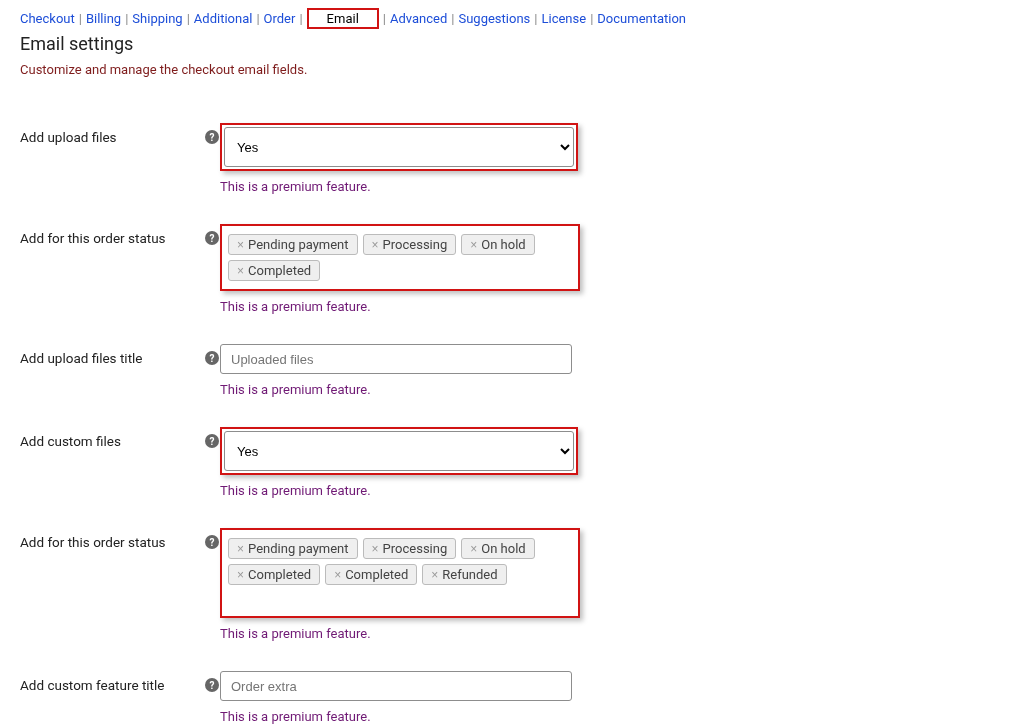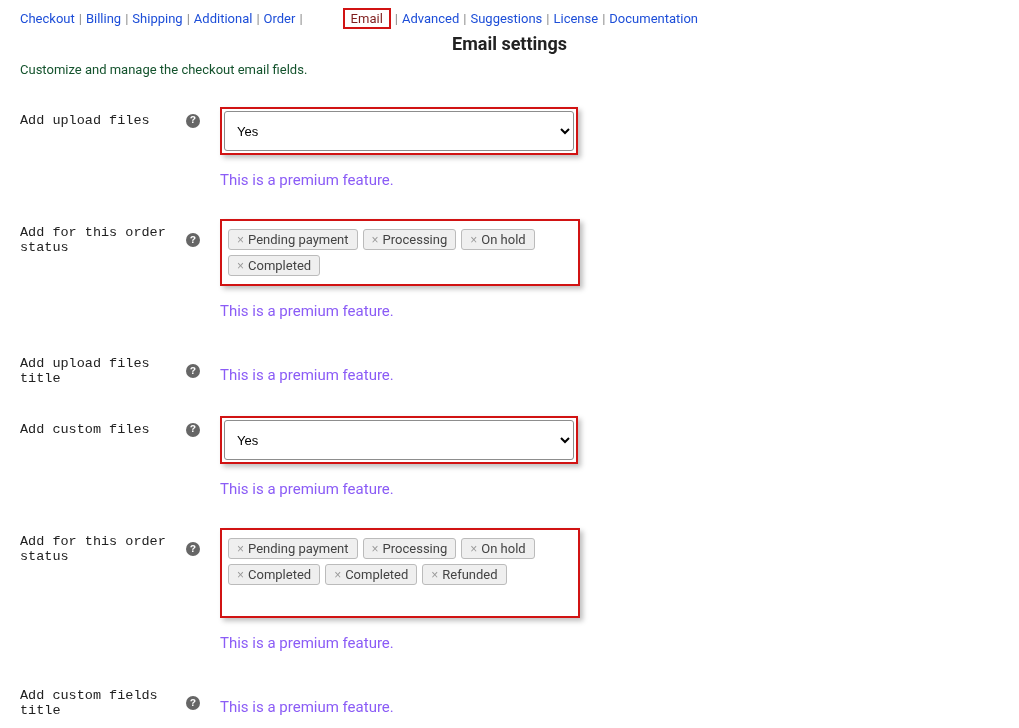--- a/index.html
+++ b/index.html
@@ -8,40 +8,38 @@
     padding: 8px 20px 20px 20px;
     font-family: -apple-system, BlinkMacSystemFont, "Segoe UI", Roboto, "Helvetica Neue", Arial, sans-serif;
     font-size: 13px;
     color: #333;
     background: #fff;
   }
   .tabs { font-size: 13px; margin-bottom: 4px; }
   .tab-link { color: #1d4ed8; text-decoration: none; cursor: pointer; }
   .tab-sep { color: #888; margin: 0 4px; }
   .tab-active {
-    color: #7f1d1d;
+    color: #000000;
     border: 2px solid #d11313;
-    padding: 1px 6px;
+    padding: 1px 18px;
     display: inline-block;
-    margin-left: 36px;
-  }
-  h2.page-title { font-size: 18px; font-weight: 700; margin: 4px 0 8px 0; color: #222; text-align: center; }
-  .desc { font-size: 13px; color: #14532d; margin-bottom: 30px; }
+  }
+  h2.page-title { font-size: 18px; font-weight: 400; margin: 4px 0 8px 0; color: #222; }
+  .desc { font-size: 13px; color: #7f1d1d; margin-bottom: 46px; }
   .setting-row { display: flex; align-items: flex-start; margin-bottom: 30px; }
   .setting-label {
     width: 200px;
     flex-shrink: 0;
     font-size: 13.5px;
     color: #222;
     padding-top: 6px;
     display: flex;
     align-items: center;
     justify-content: center;
-    padding-right: 20px;
-    font-family: Liberation Mono, monospace;
+    padding-right: 1px;
   }
   .help-icon {
     width: 14px; height: 14px; border-radius: 50%;
     background: #666; color: #fff; font-size: 10px;
     display: inline-flex; align-items: center; justify-content: center;
     font-weight: bold; flex-shrink: 0;
     margin-left: auto;
     cursor: help;
   }
   .setting-field { flex: 0 0 auto; }
@@ -62,21 +60,21 @@
     background: #fff;
   }
   input.wp-input {
     width: 352px;
     height: 30px;
     border: 1px solid #8d8d8d;
     border-radius: 3px;
     padding: 0 10px;
     font-size: 13px;
   }
-  .premium-note { font-size: 15px; color: #8b5cf6; margin-top: 16px; }
+  .premium-note { font-size: 13px; color: #701a75; margin-top: 8px; }
   .tag-container {
     width: 352px;
     padding: 6px 4px;
     display: flex;
     flex-wrap: wrap;
     gap: 5px;
     background: #fff;
   }
   .tag-container.tall { min-height: 82px; align-content: flex-start; }
   .tag {
@@ -150,20 +148,21 @@
     <div class="premium-note">This is a premium feature.</div>
   </div>
 </div>
 
 <div class="setting-row">
   <div class="setting-label">
     <span>Add upload files title</span>
     <span class="help-icon">?</span>
   </div>
   <div class="setting-field">
+    <input class="wp-input" placeholder="Uploaded files" style="">
     <div class="premium-note">This is a premium feature.</div>
   </div>
 </div>
 
 <div class="setting-row">
   <div class="setting-label">
     <span>Add custom files</span>
     <span class="help-icon">?</span>
   </div>
   <div class="setting-field">
@@ -209,24 +208,25 @@
             <span>Refunded</span>
           </span>
         </div>
     </div>
     <div class="premium-note">This is a premium feature.</div>
   </div>
 </div>
 
 <div class="setting-row">
   <div class="setting-label">
-    <span>Add custom fields title</span>
-    <span class="help-icon">?</span>
-  </div>
-  <div class="setting-field">
+    <span>Add custom feature title</span>
+    <span class="help-icon">?</span>
+  </div>
+  <div class="setting-field">
+    <input class="wp-input" placeholder="Order extra" style="">
     <div class="premium-note">This is a premium feature.</div>
   </div>
 </div>
 
 <div>
   
   
 </div>
 
 </body></html>

